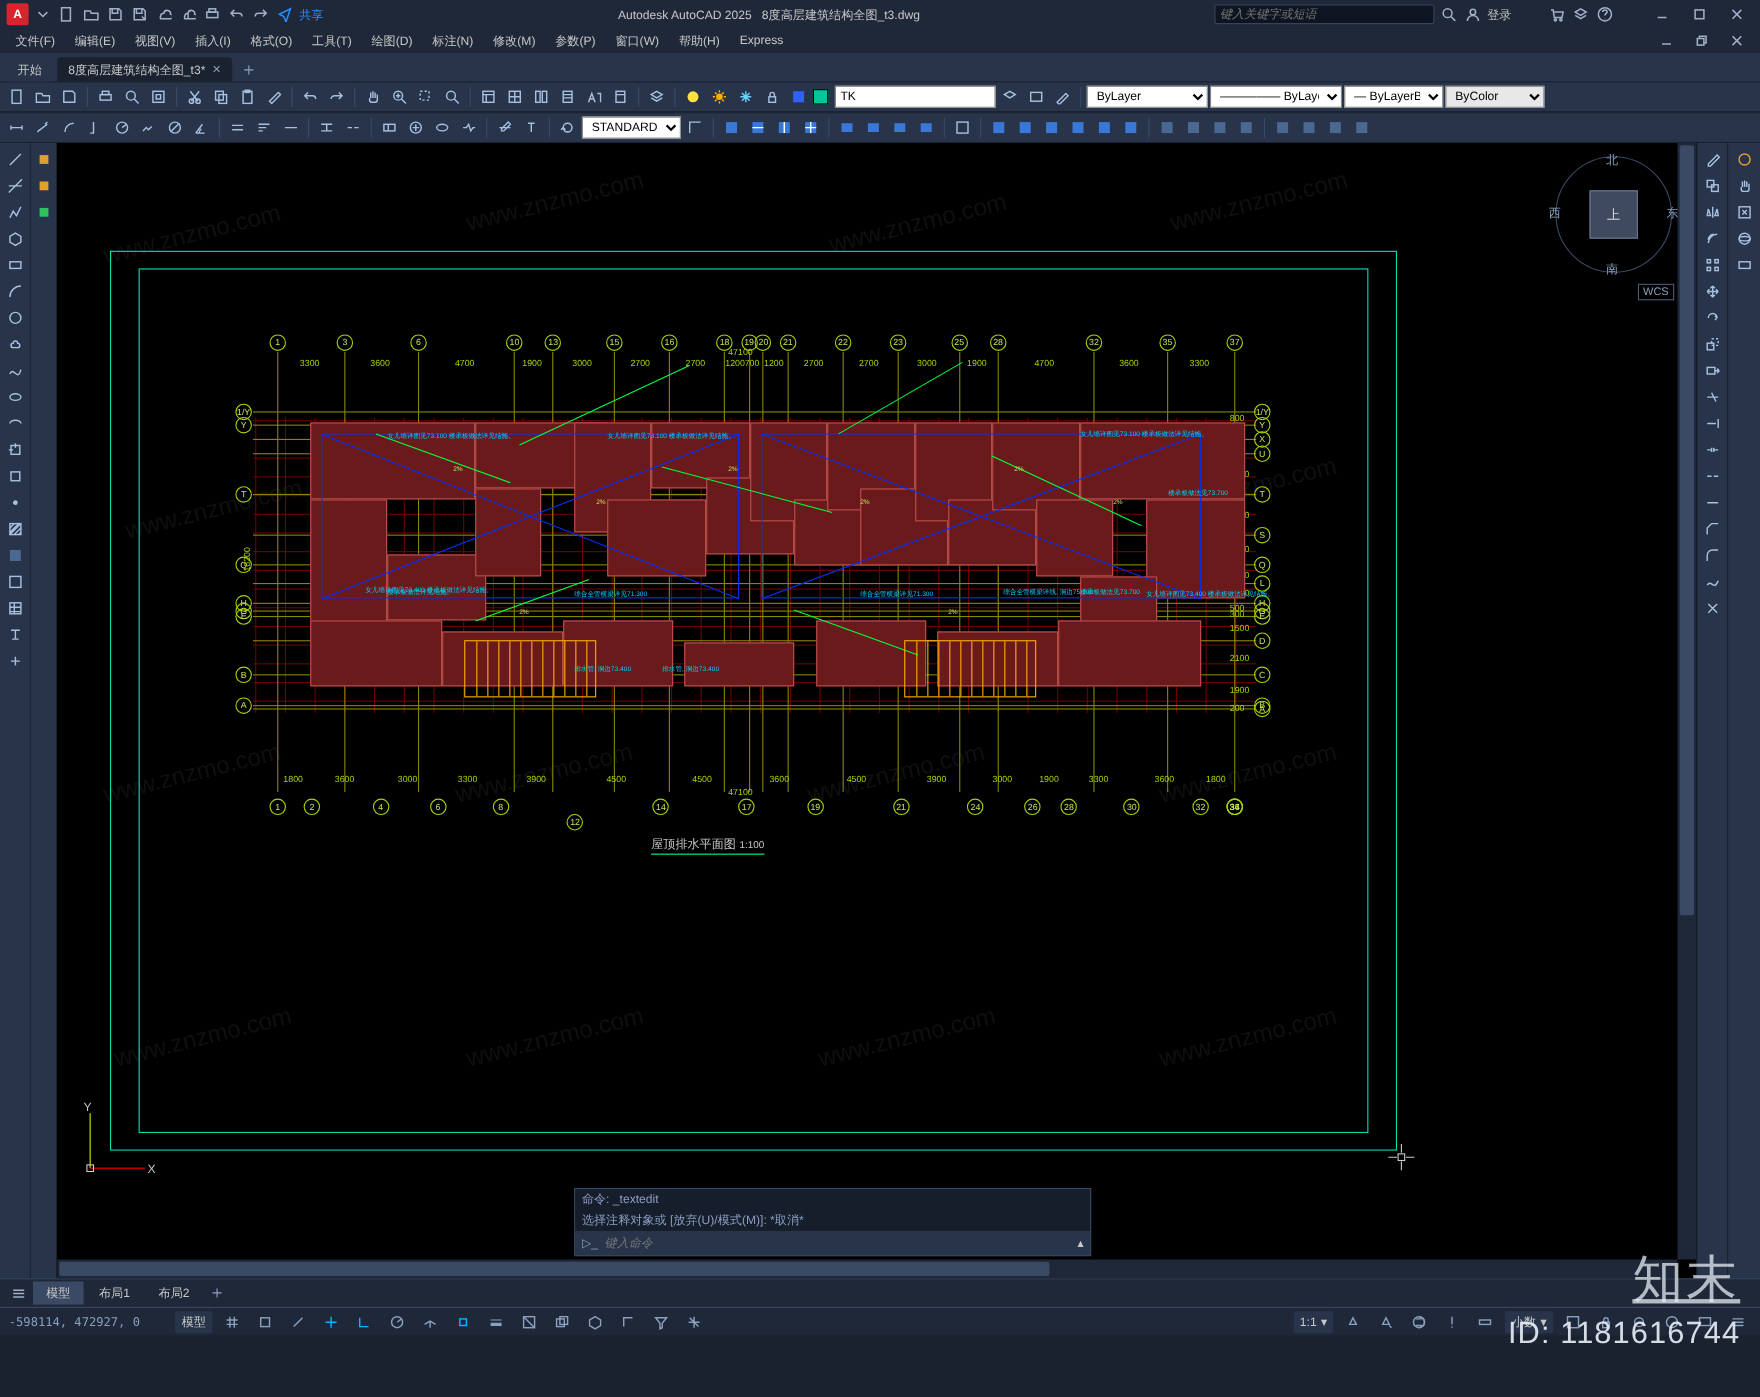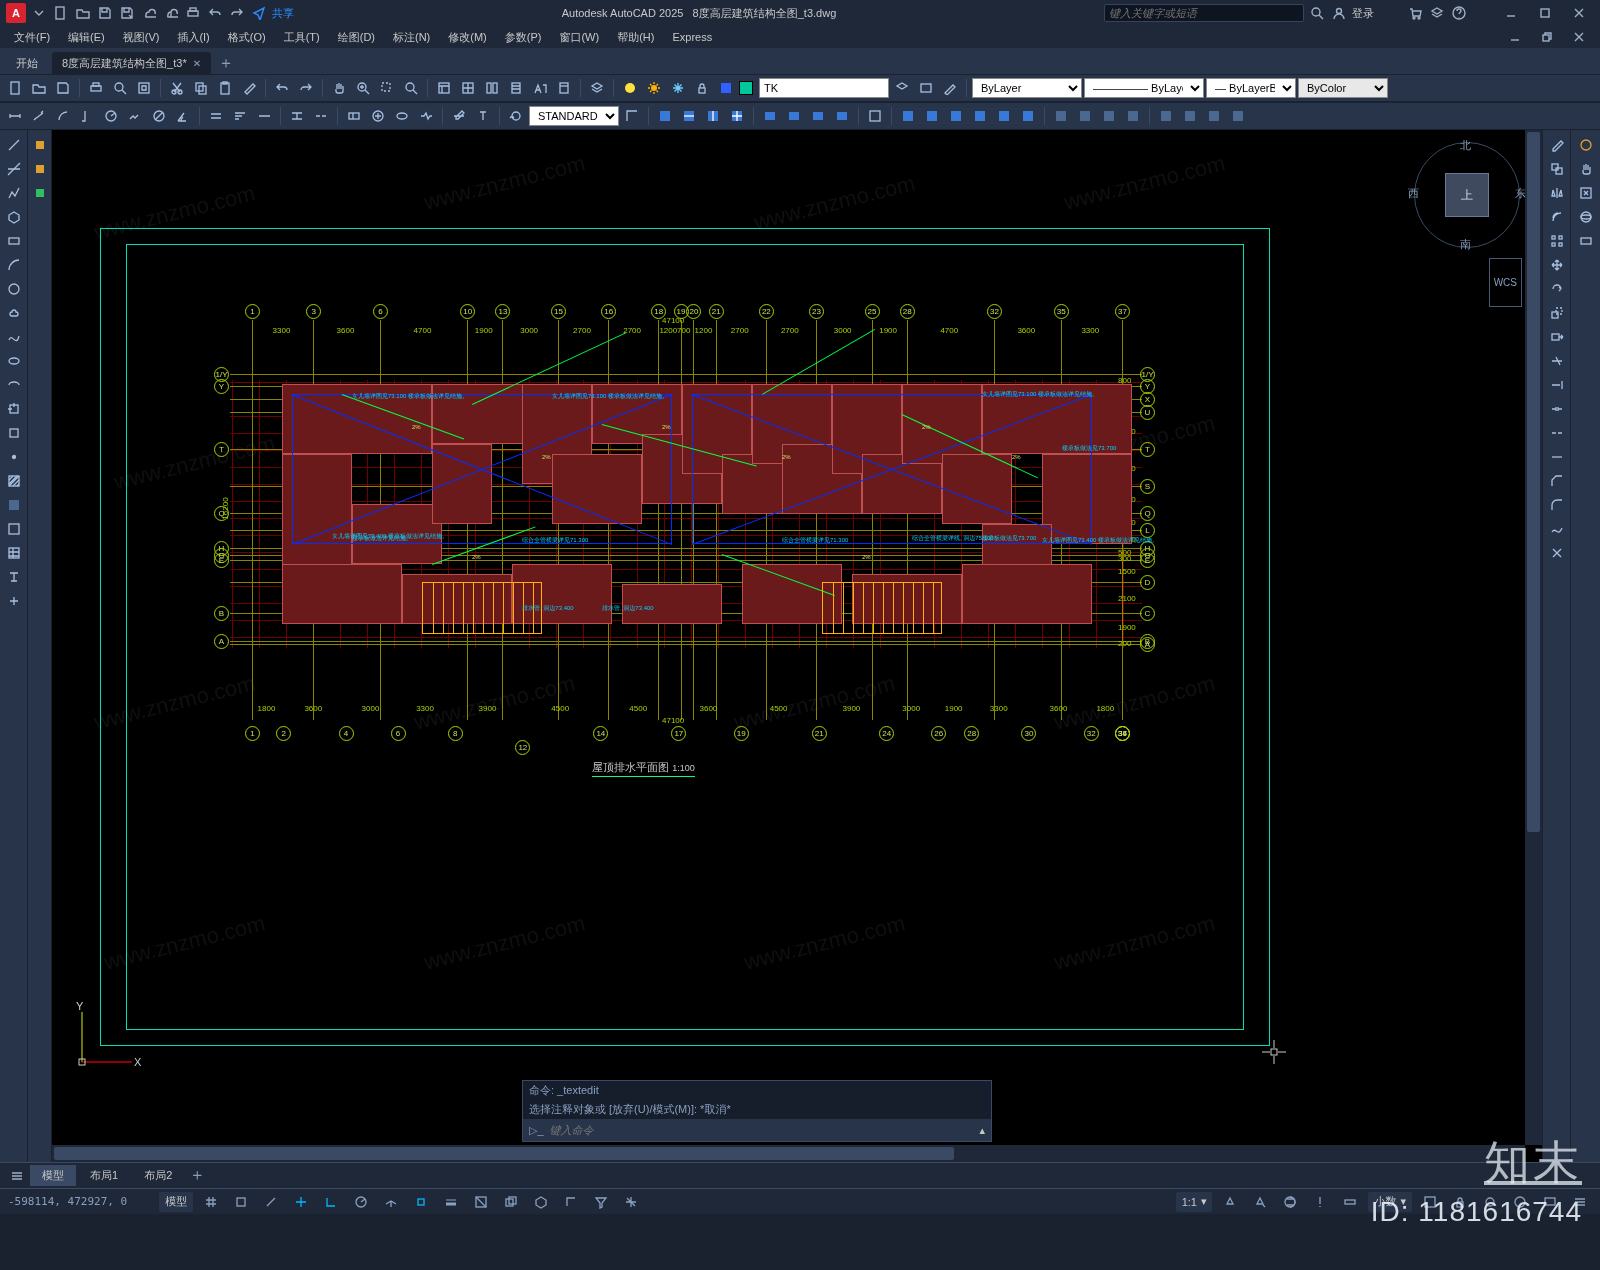--- a/index.html
+++ b/index.html
@@ -36,21 +36,21 @@
   .sidetool.left{border-right:1px solid #1a2230;}
   .sidetool.right{border-left:1px solid #1a2230;}
   .stbtn{width:22px;height:22px;display:flex;align-items:center;justify-content:center;cursor:pointer;border-radius:2px;}
   .stbtn svg{width:14px;height:14px;stroke:#a8c0e0;fill:none;stroke-width:1.3;}
   .canvas-wrap{flex:1;position:relative;background:#000;overflow:hidden;}
   .ucs{position:absolute;left:20px;bottom:90px;}
   .viewcube{position:absolute;top:10px;right:20px;width:110px;height:110px;display:flex;align-items:center;justify-content:center;}
   .viewcube .cube{width:44px;height:44px;background:#404a5e;border:1px solid #6a7a94;display:flex;align-items:center;justify-content:center;font-size:12px;color:#d0d8e6;}
   .viewcube .ring{position:absolute;width:106px;height:106px;border:1px solid #3a4a64;border-radius:50%;}
   .viewcube .dir{position:absolute;font-size:11px;color:#8a9fc0;}
-  .wcs-tag{position:absolute;top:128px;right:20px;font-size:10px;padding:18px 4px;border:1px solid #4a5a74;color:#8a9fc0;}
+  .wcs-tag{position:absolute;top:128px;right:20px;font-size:10px;padding:1px 4px;border:1px solid #4a5a74;color:#8a9fc0;}
   .scrollbar{position:absolute;background:#1e2838;}
   .scrollbar.v{right:0;top:0;width:17px;height:calc(100% - 17px);}
   .scrollbar.h{bottom:0;left:0;height:17px;width:calc(100% - 17px);}
   .scrollbar .thumb{background:#3a4a64;border-radius:2px;}
   .scrollbar.v .thumb{width:13px;margin:2px;height:700px;}
   .scrollbar.h .thumb{height:13px;margin:2px;width:900px;}
   
   .frame-outer{position:absolute;border:1px solid #00e0b8;}
   .frame-inner{position:absolute;border:1px solid #00e0b8;}
   .plan{position:absolute;left:170px;top:174px;width:930px;height:440px;}
@@ -410,21 +410,21 @@
         <path d="M5 7V5a2 2 0 114 0v2"></path>
       </svg>
     </span>
   <span class="tbtn">
       <svg viewBox="0 0 14 14">
         <rect x="2" y="2" width="10" height="10" fill="#3060ff" stroke="none"></rect>
       </svg>
     </span>
   <div class="row" style="gap:2px;">
     <div class="layer-swatch"></div>
-    <input class="tb-input" style="width: 130px;" value="TK">
+    <input class="tb-input" style="width: 146px;" value="TK">
   </div>
   <span class="tbtn">
       <svg viewBox="0 0 14 14">
         <path d="M7 2l5 3-5 3-5-3z"></path>
       </svg>
     </span>
   <span class="tbtn">
       <svg viewBox="0 0 14 14">
         <rect x="2" y="3" width="10" height="8"></rect>
       </svg>

